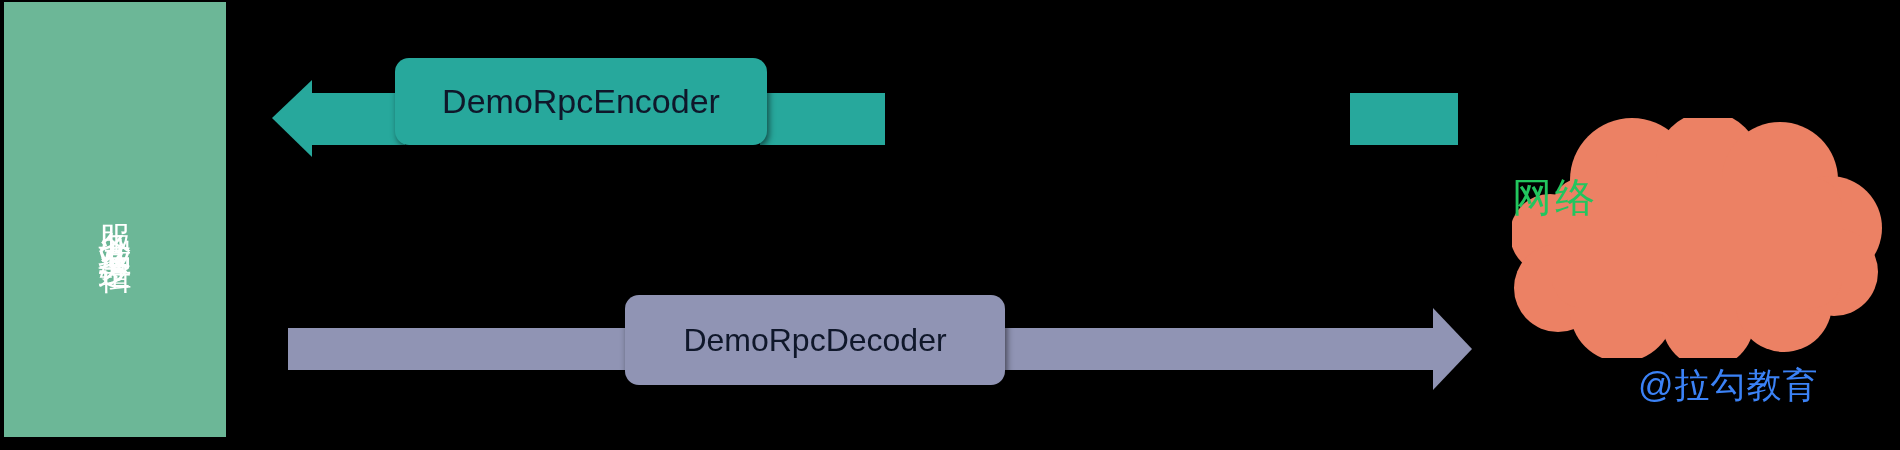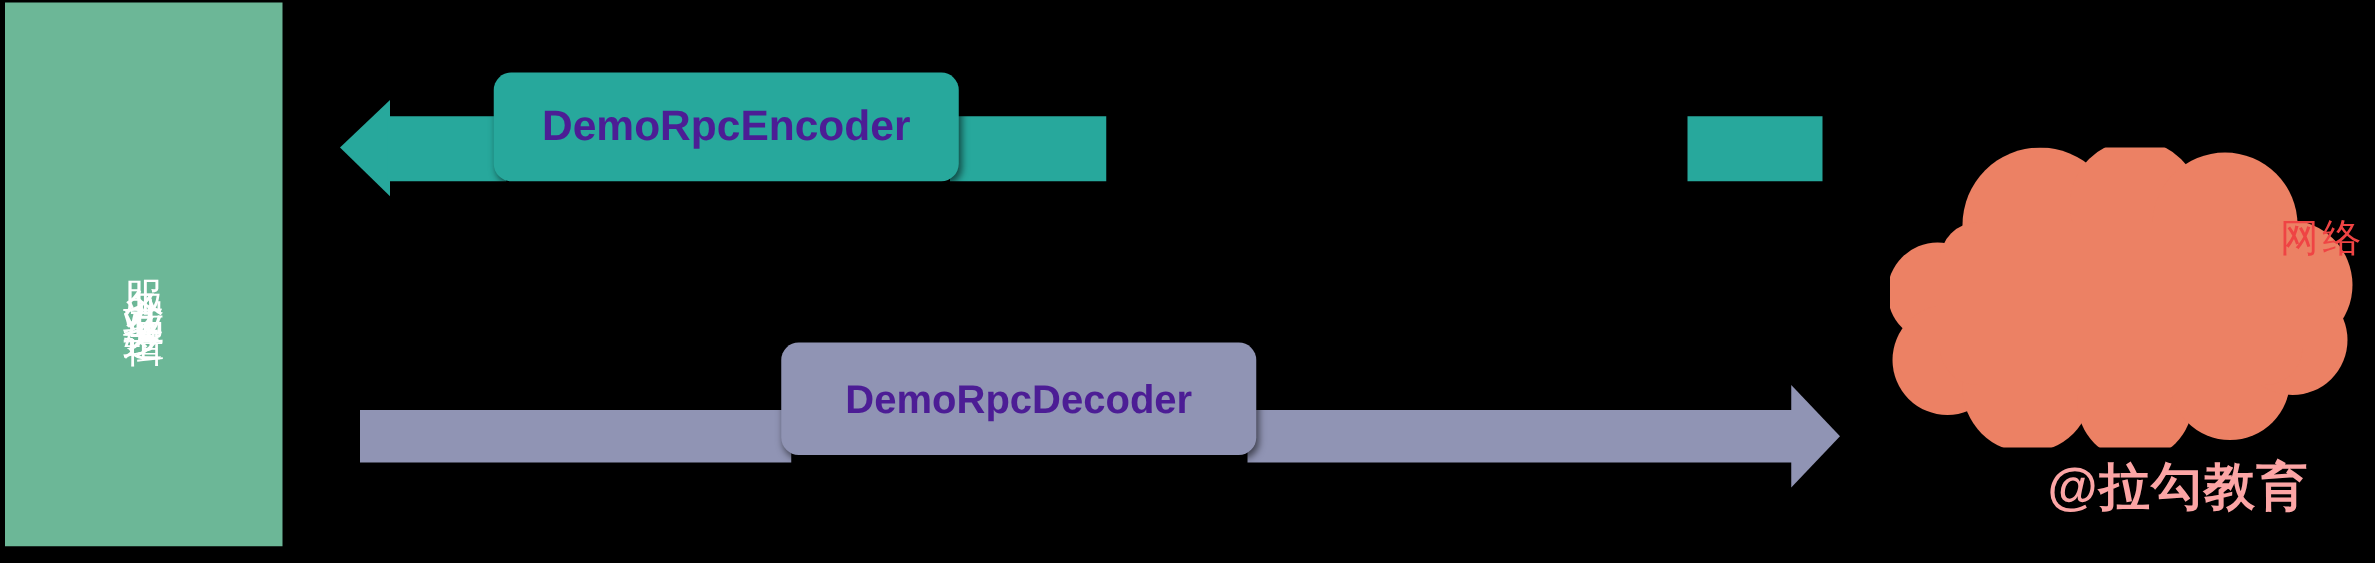--- a/index.html
+++ b/index.html
@@ -50,77 +50,77 @@
     height: 450px;
   }
 
   
   .pipe-box {
     position: absolute;
     display: flex;
     align-items: center;
     justify-content: center;
     border-radius: 14px;
-    color: #4c1d95;
+    color: #0f172a;
     font-size: 34px;
-    font-weight: 700;
+    font-weight: 400;
     white-space: nowrap;
     box-shadow: 2px 3px 6px rgba(0,0,0,0.55);
   }
   .pipe-box.teal { background: #27A89C; }
   .pipe-box.purple { background: #9094B4; }
 
   #box-encoder {
     left: 395px;
     top: 58px;
     width: 372px;
     height: 87px;
   }
   #box-client-handler {
     left: 877px;
     top: 58px;
     width: 480px;
     height: 87px;
   }
   #box-decoder {
     left: 625px;
-    top: 274px;
+    top: 295px;
     width: 380px;
     height: 90px;
     font-size: 32px;
   }
 
   
   .cloud {
     position: absolute;
     left: 1512px;
     top: 118px;
     width: 380px;
     height: 240px;
   }
   .cloud-label {
     position: absolute;
     left: 1512px;
     top: 170px;
     width: 380px;
-    text-align: right;
-    color: #ef4444;
-    font-size: 31px;
+    text-align: left;
+    color: #22c55e;
+    font-size: 40px;
     letter-spacing: 3px;
     pointer-events: none;
   }
 
   
   .watermark {
     position: absolute;
     left: 1638px;
     top: 362px;
-    color: #fca5a5;
-    font-size: 41px;
-    font-weight: bold;
+    color: #3b82f6;
+    font-size: 35px;
+    font-weight: normal;
     letter-spacing: 1px;
     text-shadow: 0 0 3px rgba(0,0,0,0.45);
     white-space: nowrap;
   }
 </style>
 </head>
 <body>
 
 <div id="canvas">
 

